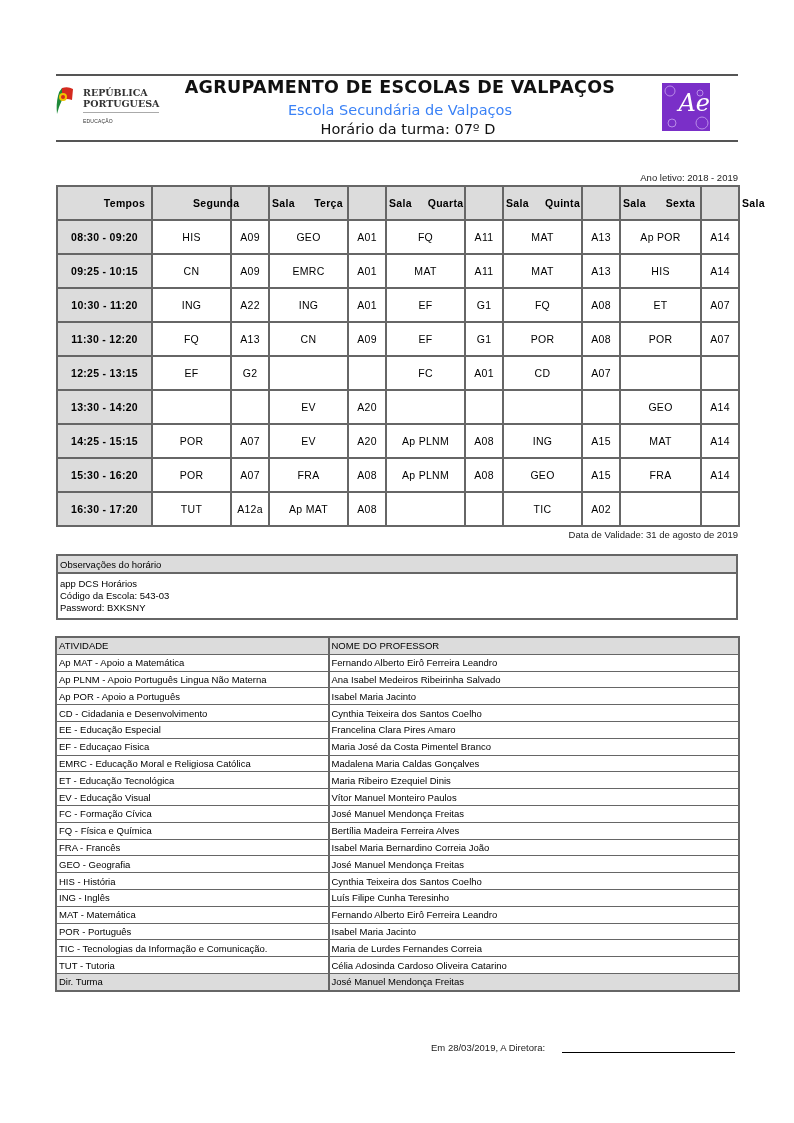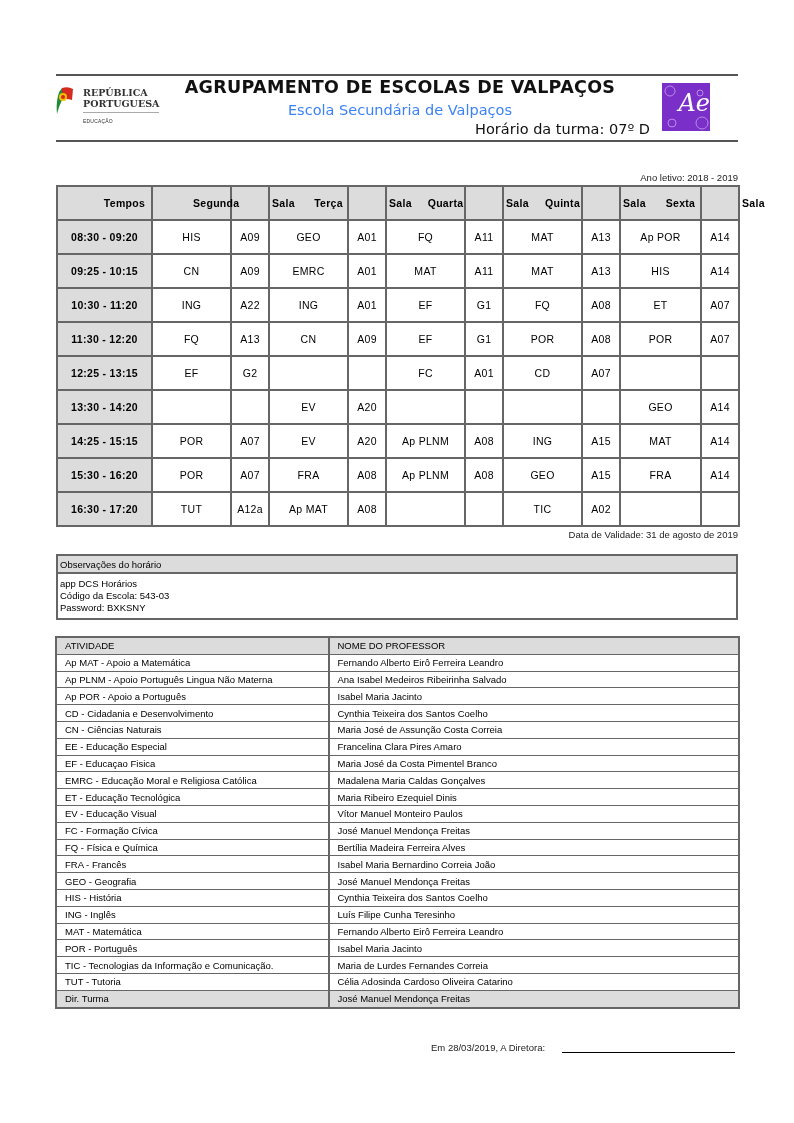--- a/index.html
+++ b/index.html
@@ -1,38 +1,38 @@
 <!DOCTYPE html>
 <html><head>
 <meta charset="utf-8">
 <style>
   * { box-sizing: border-box; margin: 0; padding: 0; }
   body { width: 794px; height: 1123px; background: #ffffff; position: relative; font-family: "Liberation Sans", sans-serif; color: #000; overflow: hidden; }
   .hr { position: absolute; left: 56px; width: 682px; height: 2px; background: #555; }
   .title1 { position: absolute; left: 150px; width: 500px; top: 77px; text-align: center; font-size: 17.5px; letter-spacing: 0.3px; color: #111; font-family: "DejaVu Sans", sans-serif; font-weight: 700; }
   .title2 { position: absolute; left: 150px; width: 500px; top: 102px; text-align: center; font-size: 14.5px; color: #3b82f6; font-family: "DejaVu Sans", sans-serif; }
-  .title3 { position: absolute; left: 150px; width: 500px; top: 121px; text-align: right; font-size: 14.5px; color: #111; font-family: "DejaVu Sans", sans-serif; }
+  .title3 { position: absolute; left: 158px; width: 500px; top: 121px; text-align: center; font-size: 14.5px; color: #111; font-family: "DejaVu Sans", sans-serif; }
   .rp-logo { position: absolute; left: 56px; top: 86px; width: 110px; height: 42px; }
   .rp-flag { position: absolute; left: 0; top: 0; width: 18px; height: 30px; }
   .rp-t1 { position: absolute; left: 27px; top: 1px; font-family: "DejaVu Serif", serif; font-size: 9.5px; line-height: 11px; color: #333; font-weight: bold; }
   .rp-line { position: absolute; left: 27px; top: 26px; width: 76px; height: 1px; background: #aaa; }
   .rp-t2 { position: absolute; left: 27px; top: 32px; font-size: 5px; color: #333; letter-spacing: 0.2px; }
   .ae-logo { position: absolute; left: 662px; top: 83px; width: 48px; height: 48px; background: #7a2fc8; overflow: hidden; }
   .ae-text { position: absolute; left: 0; top: 6px; width: 48px; text-align: right; color: #fff; font-family: "DejaVu Serif", serif; font-size: 24px; font-style: italic; }
   .anoletivo { position: absolute; right: 56px; top: 172px; font-size: 9.5px; color: #222; }
   table.sched { position: absolute; left: 56px; top: 185px; width: 682px; border-collapse: collapse; table-layout: fixed; }
   table.sched td, table.sched th { border: 2px solid #666; text-align: center; font-size: 10.5px; height: 34px; vertical-align: middle; letter-spacing: 0.3px; }
   table.sched th { background: #dcdcdc; font-weight: bold; height: 34px; padding-left: 40px; }
   table.sched td.time { background: #dcdcdc; font-weight: bold; }
   .validade { position: absolute; right: 56px; top: 529px; font-size: 9.5px; color: #222; }
   .obs { position: absolute; left: 56px; top: 554px; width: 682px; border: 2px solid #666; }
   .obs-head { background: #dcdcdc; font-size: 9.5px; padding: 3px 2px; border-bottom: 2px solid #666; height: 18px; }
   .obs-body { font-size: 9.5px; padding: 4px 2px 2px; line-height: 12px; height: 44px; }
   table.prof { position: absolute; left: 56px; top: 637px; width: 682px; border-collapse: collapse; table-layout: fixed; }
-  table.prof td, table.prof th { border: 1px solid #666; font-size: 9.5px; height: 16.8px; padding: 0 8px; text-align: left; font-weight: normal; white-space: nowrap; overflow: hidden; }
+  table.prof td, table.prof th { border: 1px solid #666; font-size: 9.5px; height: 16.8px; padding: 0 2px; text-align: left; font-weight: normal; white-space: nowrap; overflow: hidden; }
   table.prof { outline: 2px solid #666; outline-offset: -1px; }
   table.prof th { background: #dcdcdc; }
   table.prof tr.dir td { background: #dcdcdc; }
   table.prof td.c1, table.prof th.c1 { border-right: 2px solid #666; }
   .assin { position: absolute; left: 431px; top: 1042px; font-size: 9.5px; color: #222; }
   .assin-line { position: absolute; left: 562px; top: 1052px; width: 173px; height: 1px; background: #000; }
 </style>
 </head>
 <body>
 
@@ -250,24 +250,20 @@
       </tr>
       <tr>
         <td class="c1">Ap POR - Apoio a Português</td>
         <td>Isabel Maria Jacinto</td>
       </tr>
       <tr>
         <td class="c1">CD - Cidadania e Desenvolvimento</td>
         <td>Cynthia Teixeira dos Santos Coelho</td>
       </tr>
       <tr>
-        <td class="c1">CN - Ciências Naturais</td>
-        <td>Maria José de Assunção Costa Correia</td>
-      </tr>
-      <tr>
         <td class="c1">EE - Educação Especial</td>
         <td>Francelina Clara Pires Amaro</td>
       </tr>
       <tr>
         <td class="c1">EF - Educaçao Fisica</td>
         <td>Maria José da Costa Pimentel Branco</td>
       </tr>
       <tr>
         <td class="c1">EMRC - Educação Moral  e Religiosa Católica</td>
         <td>Madalena Maria Caldas Gonçalves</td>

